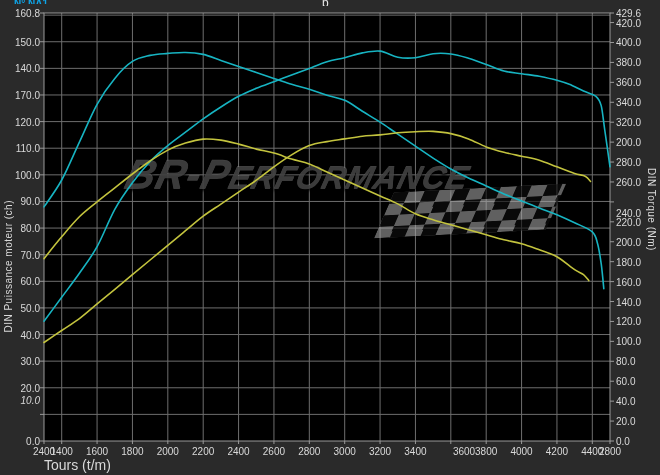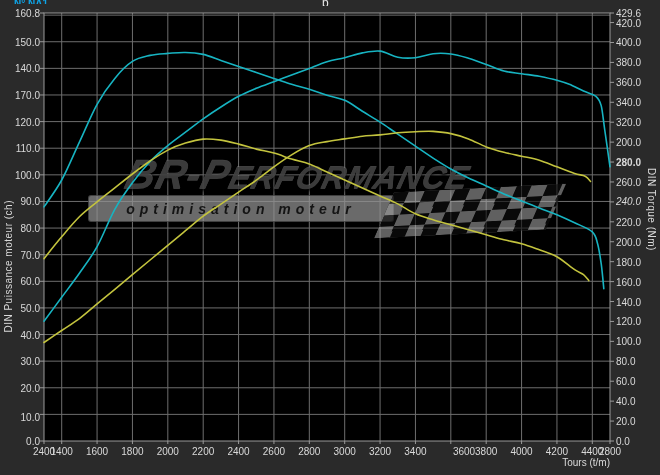--- a/index.html
+++ b/index.html
@@ -8,22 +8,22 @@
          font-family:"Liberation Sans",sans-serif;}
   .plot-bg{position:absolute;left:44px;top:13px;width:566px;height:428px;background:#000;}
   .layer{position:absolute;left:0;top:0;width:660px;height:475px;}
   .tick{position:absolute;font-size:10px;color:#d9d9d9;line-height:11px;white-space:nowrap;}
   .tick-left{left:2px;width:38px;text-align:right;}
   .tick-right{left:616px;width:42px;text-align:left;}
   .tick-x{transform:translateX(-50%);}
   .axis-title{position:absolute;font-size:10px;color:#d9d9d9;letter-spacing:0.5px;}
   .axis-title-left{left:3px;top:200px;writing-mode:vertical-rl;transform:rotate(180deg);}
   .axis-title-right{left:646px;top:168px;writing-mode:vertical-rl;}
-  .x-axis-title{position:absolute;left:44px;top:457px;width:566px;text-align:right;
-                font-size:10px;color:#d9d9d9;}
+  .x-axis-title{position:absolute;left:44px;top:457px;width:566px;text-align:left;
+                font-size:14px;color:#d9d9d9;}
   
   .watermark{position:absolute;left:80px;top:148px;width:490px;height:90px;opacity:.92;}
   .brand{position:absolute;left:46px;top:4px;transform:skewX(-14deg);
          font-style:italic;font-weight:bold;color:#414141;white-space:nowrap;
          text-shadow:0 -1px 0 rgba(140,140,140,.5),0 2px 3px rgba(0,0,0,.95);}
   .brand-big{font-size:41px;letter-spacing:1px;}
   .brand-small{font-size:32px;letter-spacing:1px;}
   .tagline{position:absolute;left:8px;top:47px;width:306px;height:27px;
            background:rgba(148,148,148,.78);border-radius:3px;border:1px solid rgba(40,40,40,.6);
            display:flex;align-items:center;justify-content:center;
@@ -136,21 +136,20 @@
       <line x1="521.5625" y1="441" x2="521.5625" y2="444" stroke="#9a9a9a"></line>
       <line x1="556.9375" y1="441" x2="556.9375" y2="444" stroke="#9a9a9a"></line>
       <line x1="592.3125" y1="441" x2="592.3125" y2="444" stroke="#9a9a9a"></line>
       <line x1="610" y1="441" x2="610" y2="444" stroke="#9a9a9a"></line>
     </svg>
 
   <div class="watermark">
     <div class="brand">
       <span class="brand-big">BR-P</span><span class="brand-small">ERFORMANCE</span>
     </div>
-    <div class="tagline">optimisation moteur</div>
     <div class="flag"></div>
   </div>
 
   <svg id="curves-svg" class="layer" width="660" height="475">
       <path d="M44.0 206.9C46.9 202.4 55.8 190.8 61.7 180.0C67.6 169.2 73.5 154.7 79.4 142.1C85.3 129.5 91.2 114.9 97.1 104.3C103.0 93.6 108.9 85.5 114.8 78.4C120.6 71.2 126.5 65.2 132.4 61.4C138.3 57.6 144.2 56.8 150.1 55.4C156.0 54.1 161.9 53.9 167.8 53.4C173.7 53.0 179.6 52.3 185.5 52.5C191.4 52.6 197.3 53.1 203.2 54.4C209.1 55.8 215.0 58.4 220.9 60.4C226.8 62.4 232.7 64.4 238.6 66.4C244.5 68.4 250.4 70.4 256.3 72.4C262.1 74.4 268.0 76.4 273.9 78.4C279.8 80.3 285.7 82.5 291.6 84.3C297.5 86.2 303.4 87.5 309.3 89.3C315.2 91.1 321.1 93.5 327.0 95.3C332.9 97.1 338.8 97.6 344.7 100.3C350.6 102.9 356.5 107.6 362.4 111.2C368.3 114.9 374.2 118.4 380.1 122.2C386.0 126.0 391.9 130.2 397.8 134.1C403.6 138.1 409.5 142.1 415.4 146.1C421.3 150.1 427.2 154.2 433.1 158.1C439.0 161.9 444.9 165.7 450.8 169.0C456.7 172.3 462.6 175.2 468.5 178.0C474.4 180.8 480.3 183.3 486.2 186.0C492.1 188.6 498.0 191.4 503.9 193.9C509.8 196.4 515.7 198.6 521.6 200.9C527.5 203.2 533.4 205.5 539.3 207.9C545.1 210.2 551.0 212.4 556.9 214.8C562.8 217.3 568.7 220.0 574.6 222.8C580.5 225.6 588.5 228.3 592.3 231.8C596.1 235.3 596.1 238.4 597.6 243.7C599.1 249.1 600.1 256.2 601.2 263.7C602.2 271.1 603.4 284.4 603.8 288.6" fill="none" stroke="#17b4c2" stroke-width="1.6" stroke-linecap="round" stroke-linejoin="round"></path>
       <path d="M44.0 321.2C46.9 317.2 55.8 305.3 61.7 297.3C67.6 289.3 73.5 281.7 79.4 273.3C85.3 264.9 91.2 257.3 97.1 246.7C103.0 236.0 108.9 220.1 114.8 209.4C120.6 198.8 126.5 190.8 132.4 182.8C138.3 174.8 144.2 167.7 150.1 161.5C156.0 155.3 161.9 150.4 167.8 145.6C173.7 140.7 179.6 136.7 185.5 132.2C191.4 127.8 197.3 123.1 203.2 118.9C209.1 114.7 215.0 110.7 220.9 107.0C226.8 103.2 232.7 99.4 238.6 96.3C244.5 93.2 250.4 90.8 256.3 88.3C262.1 85.9 268.0 83.9 273.9 81.7C279.8 79.5 285.7 77.2 291.6 75.0C297.5 72.8 303.4 70.6 309.3 68.4C315.2 66.1 321.1 63.5 327.0 61.7C332.9 59.9 338.8 59.2 344.7 57.7C350.6 56.3 356.5 54.0 362.4 52.9C368.3 51.8 374.2 50.4 380.1 51.1C386.0 51.8 391.9 56.1 397.8 57.2C403.6 58.3 409.5 58.3 415.4 57.7C421.3 57.1 427.2 54.3 433.1 53.7C439.0 53.1 444.9 53.2 450.8 54.0C456.7 54.7 462.6 56.5 468.5 58.2C474.4 60.0 480.3 62.2 486.2 64.4C492.1 66.5 498.0 69.5 503.9 71.0C509.8 72.6 515.7 72.8 521.6 73.7C527.5 74.6 533.4 75.2 539.3 76.3C545.1 77.5 551.9 79.0 556.9 80.3C561.9 81.7 564.9 82.6 569.3 84.3C573.7 86.1 579.0 89.0 583.5 91.0C587.9 93.0 592.9 93.9 595.9 96.3C598.8 98.8 599.7 100.1 601.2 105.6C602.6 111.2 603.2 119.4 604.7 129.6C606.2 139.8 609.1 160.6 610.0 166.8" fill="none" stroke="#17b4c2" stroke-width="1.6" stroke-linecap="round" stroke-linejoin="round"></path>
       <path d="M44.0 258.7C46.9 255.0 55.8 243.7 61.7 236.8C67.6 229.8 73.5 222.6 79.4 216.8C85.3 211.0 91.2 206.7 97.1 201.9C103.0 197.1 108.9 192.6 114.8 187.9C120.6 183.3 126.5 178.5 132.4 174.0C138.3 169.5 144.2 165.0 150.1 161.0C156.0 157.1 161.9 153.1 167.8 150.1C173.7 147.1 179.6 144.9 185.5 143.1C191.4 141.3 197.3 139.6 203.2 139.1C209.1 138.6 215.0 139.3 220.9 140.1C226.8 141.0 232.7 142.6 238.6 144.1C244.5 145.6 250.4 147.6 256.3 149.1C262.1 150.6 268.0 151.4 273.9 153.1C279.8 154.7 285.7 157.2 291.6 159.1C297.5 160.9 303.4 161.9 309.3 164.0C315.2 166.2 321.1 169.3 327.0 172.0C332.9 174.7 338.8 177.3 344.7 180.0C350.6 182.6 356.5 185.3 362.4 187.9C368.3 190.6 374.2 193.3 380.1 195.9C386.0 198.6 391.9 200.9 397.8 203.9C403.6 206.9 409.5 211.2 415.4 213.8C421.3 216.5 427.2 218.0 433.1 219.8C439.0 221.7 444.9 223.1 450.8 224.8C456.7 226.5 462.6 228.1 468.5 229.8C474.4 231.5 480.3 233.1 486.2 234.8C492.1 236.4 498.0 238.3 503.9 239.8C509.8 241.2 515.7 242.1 521.6 243.7C527.5 245.4 533.4 247.6 539.3 249.7C545.1 251.9 551.0 253.4 556.9 256.7C562.8 260.0 570.2 266.7 574.6 269.6C579.0 272.6 581.1 272.8 583.5 274.6C585.8 276.4 587.9 279.6 588.8 280.6" fill="none" stroke="#c3c33e" stroke-width="1.6" stroke-linecap="round" stroke-linejoin="round"></path>
       <path d="M44.0 342.5C46.9 340.5 55.8 334.5 61.7 330.5C67.6 326.5 73.5 323.0 79.4 318.6C85.3 314.1 91.2 308.8 97.1 303.9C103.0 299.0 108.9 294.2 114.8 289.3C120.6 284.4 126.5 279.5 132.4 274.6C138.3 269.8 144.2 264.9 150.1 260.0C156.0 255.1 161.9 250.2 167.8 245.4C173.7 240.5 179.6 235.6 185.5 230.7C191.4 225.8 197.3 220.5 203.2 216.1C209.1 211.7 215.0 208.1 220.9 204.1C226.8 200.1 232.7 196.1 238.6 192.1C244.5 188.1 250.4 184.4 256.3 180.2C262.1 175.9 268.0 171.1 273.9 166.8C279.8 162.6 285.7 158.4 291.6 154.9C297.5 151.3 303.4 147.8 309.3 145.6C315.2 143.3 321.1 142.7 327.0 141.6C332.9 140.5 338.8 139.8 344.7 138.9C350.6 138.0 356.5 136.9 362.4 136.2C368.3 135.6 374.2 135.5 380.1 134.9C386.0 134.3 391.9 133.3 397.8 132.8C403.6 132.2 409.5 131.9 415.4 131.7C421.3 131.5 427.2 131.1 433.1 131.4C439.0 131.8 444.9 132.3 450.8 133.6C456.7 134.8 462.6 136.7 468.5 138.9C474.4 141.1 480.3 144.7 486.2 146.9C492.1 149.1 498.0 150.7 503.9 152.2C509.8 153.8 515.7 154.9 521.6 156.2C527.5 157.5 533.4 158.4 539.3 160.2C545.1 162.0 551.0 164.6 556.9 166.8C562.8 169.1 569.9 171.9 574.6 173.5C579.3 175.1 582.6 174.8 585.2 176.2C587.9 177.5 589.7 180.6 590.5 181.5" fill="none" stroke="#c3c33e" stroke-width="1.6" stroke-linecap="round" stroke-linejoin="round"></path>
     </svg>
 
@@ -163,33 +162,33 @@
       <div class="tick tick-left" style="top: 143.214px;">110.0</div>
       <div class="tick tick-left" style="top: 169.831px;">100.0</div>
       <div class="tick tick-left" style="top: 196.448px;">90.0</div>
       <div class="tick tick-left" style="top: 223.065px;">80.0</div>
       <div class="tick tick-left" style="top: 249.682px;">70.0</div>
       <div class="tick tick-left" style="top: 276.299px;">60.0</div>
       <div class="tick tick-left" style="top: 302.915px;">50.0</div>
       <div class="tick tick-left" style="top: 329.532px;">40.0</div>
       <div class="tick tick-left" style="top: 356.149px;">30.0</div>
       <div class="tick tick-left" style="top: 382.766px;">20.0</div>
-      <div class="tick tick-left" style="top: 412px;">10.0</div>
+      <div class="tick tick-left" style="top: 395px; font-style: italic;">10.0</div>
       <div class="tick tick-left" style="top: 436px;">0.0</div>
       <div class="tick tick-right" style="top: 8px;">429.6</div>
       <div class="tick tick-right" style="top: 17.5642px;">420.0</div>
       <div class="tick tick-right" style="top: 37.4898px;">400.0</div>
       <div class="tick tick-right" style="top: 57.4153px;">380.0</div>
       <div class="tick tick-right" style="top: 77.3408px;">360.0</div>
       <div class="tick tick-right" style="top: 97.2663px;">340.0</div>
       <div class="tick tick-right" style="top: 117.192px;">320.0</div>
       <div class="tick tick-right" style="top: 137.117px;">200.0</div>
-      <div class="tick tick-right" style="top: 157.043px; font-weight: bold;">280.0</div>
+      <div class="tick tick-right" style="top: 157.043px;">280.0</div>
       <div class="tick tick-right" style="top: 176.968px;">260.0</div>
-      <div class="tick tick-right" style="top: 196px; font-style: italic;">240.0</div>
+      <div class="tick tick-right" style="top: 208px;">240.0</div>
       <div class="tick tick-right" style="top: 216.819px;">220.0</div>
       <div class="tick tick-right" style="top: 236.745px;">200.0</div>
       <div class="tick tick-right" style="top: 256.67px;">180.0</div>
       <div class="tick tick-right" style="top: 276.596px;">160.0</div>
       <div class="tick tick-right" style="top: 296.521px;">140.0</div>
       <div class="tick tick-right" style="top: 316.447px;">120.0</div>
       <div class="tick tick-right" style="top: 336.372px;">100.0</div>
       <div class="tick tick-right" style="top: 356.298px;">80.0</div>
       <div class="tick tick-right" style="top: 376.223px;">60.0</div>
       <div class="tick tick-right" style="top: 396.149px;">40.0</div>

